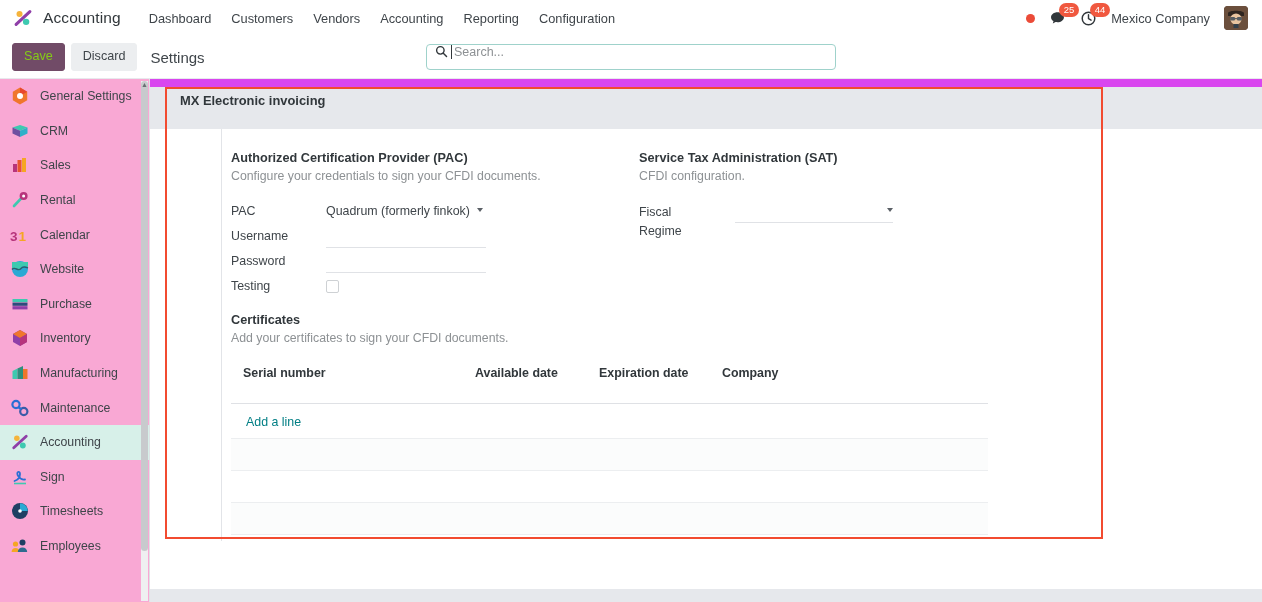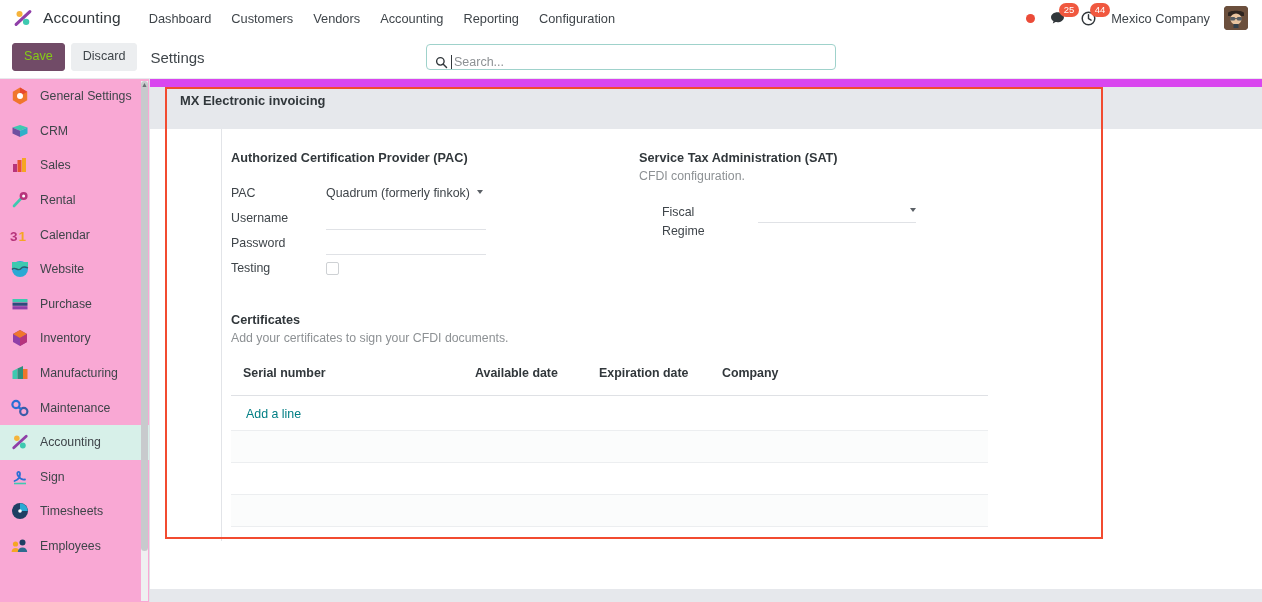--- a/index.html
+++ b/index.html
@@ -122,21 +122,21 @@
   }
   .searchbox {
     position: absolute;
     left: 426px;
     width: 410px;
     height: 26px;
     border: 1px solid #9fd2cb;
     border-radius: 4px;
     background: #fff;
     display: flex;
-    align-items: flex-end;
+    align-items: flex-start;
     padding: 0 8px;
     gap: 6px;
   }
   .search-ph {
     font-size: 12.5px;
     color: #8d9194;
     position: relative;
   }
   .search-ph::before {
     content: "";
@@ -305,21 +305,21 @@
     background: #fff;
     margin-top: 4px;
     cursor: pointer;
   }
 
   
   .cert-table { position: absolute; }
   .cert-head {
     display: flex;
     border-bottom: 1px solid #dfe1e5;
-    padding-bottom: 15px;
+    padding-bottom: 23px;
     padding-left: 12px;
   }
   .cert-th {
     font-size: 12.4px;
     font-weight: bold;
     color: #31373b;
     white-space: nowrap;
   }
   .addline-row {
     padding: 8px 0 8px 15px;
@@ -586,20 +586,21 @@
     <div class="settings-band"></div>
     <div class="band-title">MX Electronic invoicing</div>
 
     <div class="redbox"></div>
 
     <div class="content-area">
       <div class="vdivider"></div>
 
       <div class="block" style="left:81px; top:22px; width:400px;">
         <div class="block-title">Authorized Certification Provider (PAC)</div>
+        <div class="block-sub">Configure your credentials to sign your CFDI documents.</div>
 
         <div style="margin-top:18px;">
           <div class="frow">
             <div class="flabel">PAC</div>
             <div class="fctl" style="width:175px;">
               <span class="select-text">Quadrum (formerly finkok)</span><span class="caret"></span>
             </div>
           </div>
 
           <div class="frow">
@@ -625,21 +626,21 @@
             </div>
           </div>
         </div>
       </div>
 
       <div class="block" style="left:489px; top:22px; width:300px;">
         <div class="block-title">Service Tax Administration (SAT)</div>
         <div class="block-sub">CFDI configuration.</div>
 
         <div style="margin-top:18px;">
-          <div class="frow" style="height:40px;justify-content:center;">
+          <div class="frow" style="height:40px;">
             <div class="flabel two-line" style="width:96px; flex:0 0 96px;">
               <span>Fiscal</span><br>
               <span>Regime</span>
             </div>
             <div class="fctl" style="width:158px; height:22px;">
               <span class="select-text"></span>
               <span class="caret" style="position:absolute; right:0; top:7px; margin:0;"></span>
               <span class="underline" style="width:158px;"></span>
             </div>
           </div>

